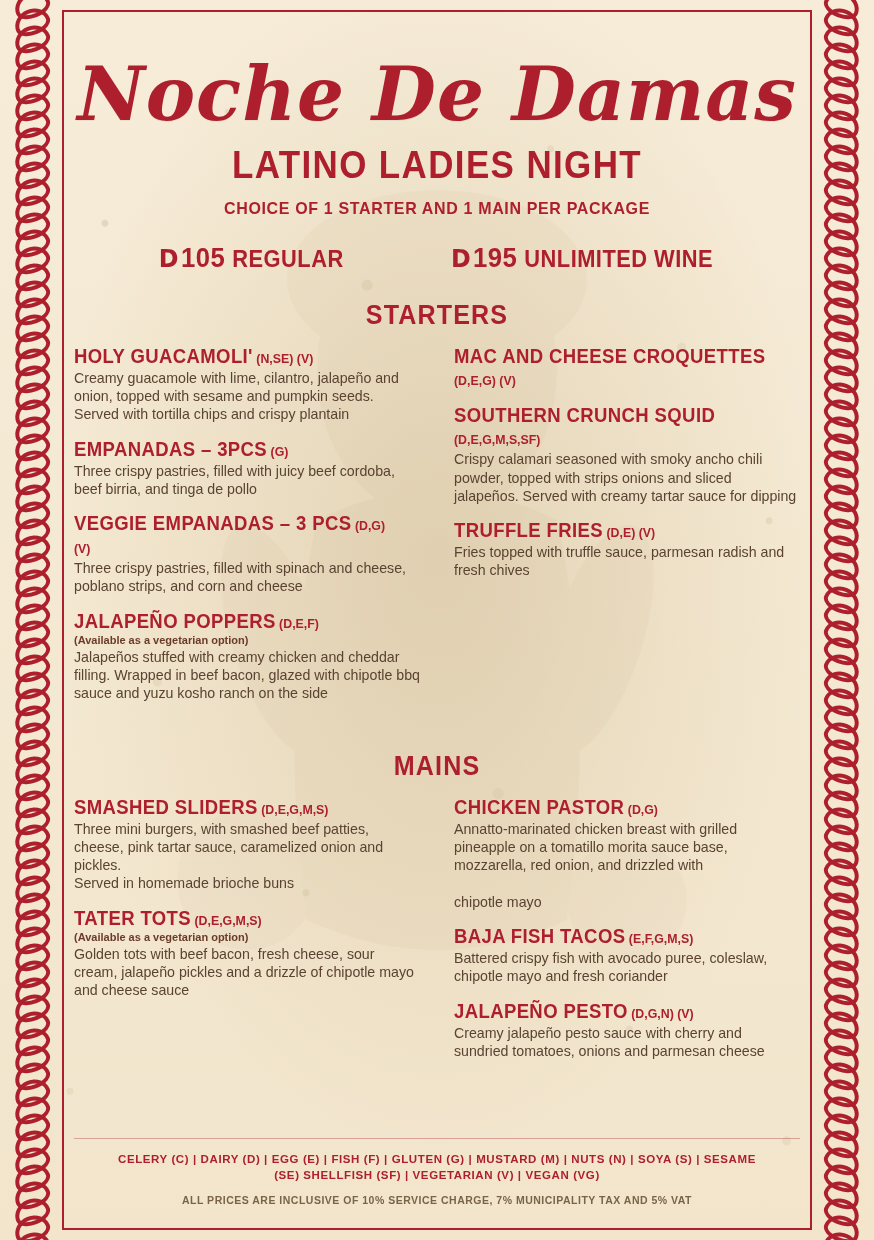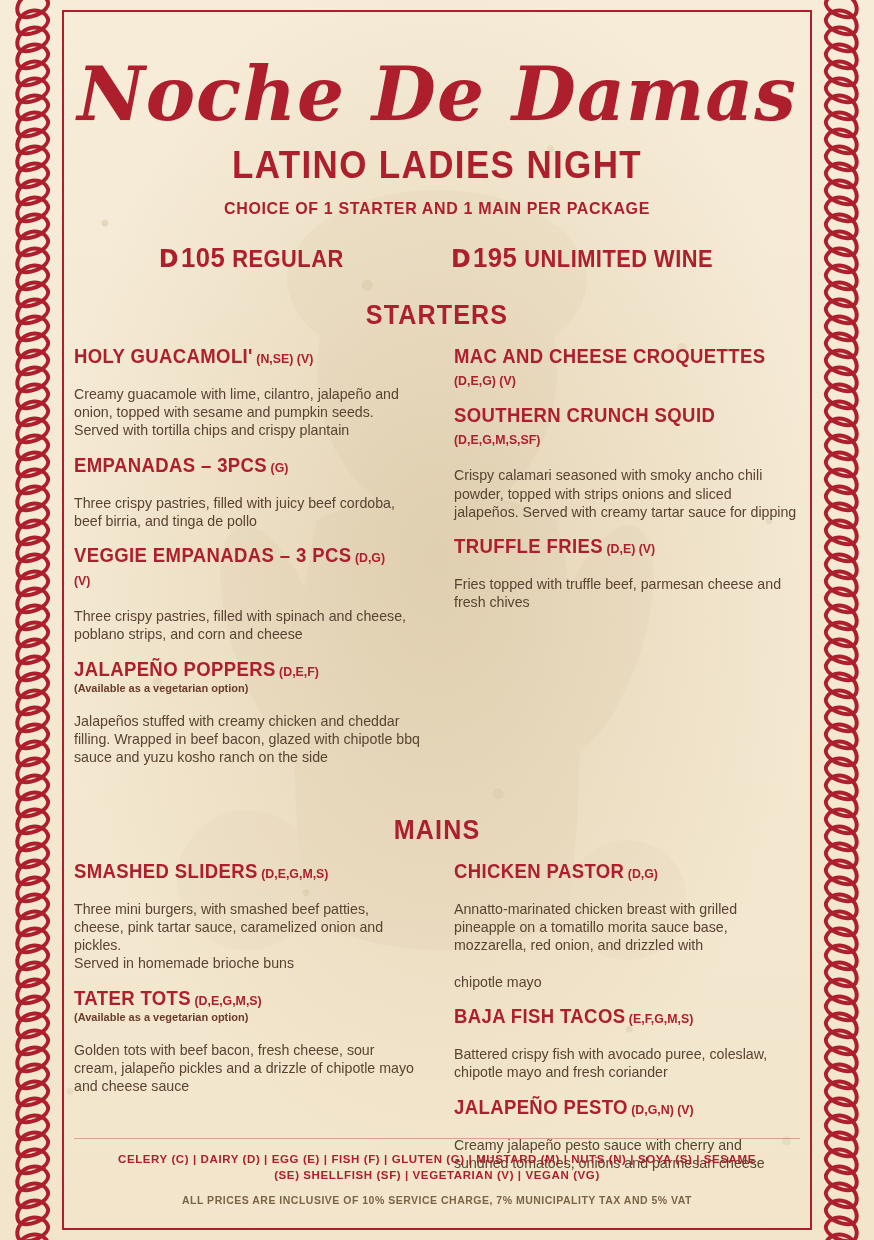--- a/index.html
+++ b/index.html
@@ -110,21 +110,21 @@
 
   .item{margin-bottom:14px;}
   .item-name{
     color:#ad1f2d;font-weight:700;font-size:19.5px;letter-spacing:.4px;
     transform:scaleX(.95);transform-origin:left;
     display:block;line-height:1.15;
   }
   .item-name .alg{font-size:13px;letter-spacing:0;}
   .note{color:#6b3b2a;font-size:11px;font-weight:700;margin:2px 0 1px;}
   .desc{
-    color:#5a4332;font-size:14.2px;line-height:1.28;margin-top:18px;
+    color:#5a4332;font-size:14.2px;line-height:1.28;margin-top:2px;
     font-family:"Liberation Sans", sans-serif;
   }
 
   .footer{
     position:absolute;left:74px;right:74px;bottom:34px;text-align:center;
   }
   .footer .rule{height:1px;background:rgba(173,31,45,.35);margin-bottom:12px;}
   .allergens{color:#ad1f2d;font-size:11.5px;font-weight:700;letter-spacing:.6px;line-height:1.45;}
   .legal{color:#7a6448;font-size:10.5px;font-weight:700;letter-spacing:.5px;margin-top:10px;}
 </style>
@@ -345,21 +345,21 @@
     <div class="col" id="starters-right">
         <div class="item">
           <div class="item-name">MAC AND CHEESE CROQUETTES<span class="alg"> (D,E,G) (V)</span></div>
         </div>
         <div class="item">
           <div class="item-name">SOUTHERN CRUNCH SQUID<span class="alg"> (D,E,G,M,S,SF)</span></div>
           <div class="desc" style="white-space: pre-line;">Crispy calamari seasoned with smoky ancho chili powder, topped with strips onions and sliced jalapeños. Served with creamy tartar sauce for dipping</div>
         </div>
         <div class="item">
           <div class="item-name">TRUFFLE FRIES<span class="alg"> (D,E) (V)</span></div>
-          <div class="desc" style="white-space: pre-line;">Fries topped with truffle beef, parmesan cheese and fresh chives</div>
+          <div class="desc" style="white-space: pre-line;">Fries topped with truffle sauce, parmesan radish and fresh chives</div>
         </div>
       </div>
   </div>
 
   <div class="section-title sec-mains">MAINS</div>
 
   <div class="cols">
     <div class="col" id="mains-left">
         <div class="item">
           <div class="item-name">SMASHED SLIDERS<span class="alg"> (D,E,G,M,S)</span></div>

